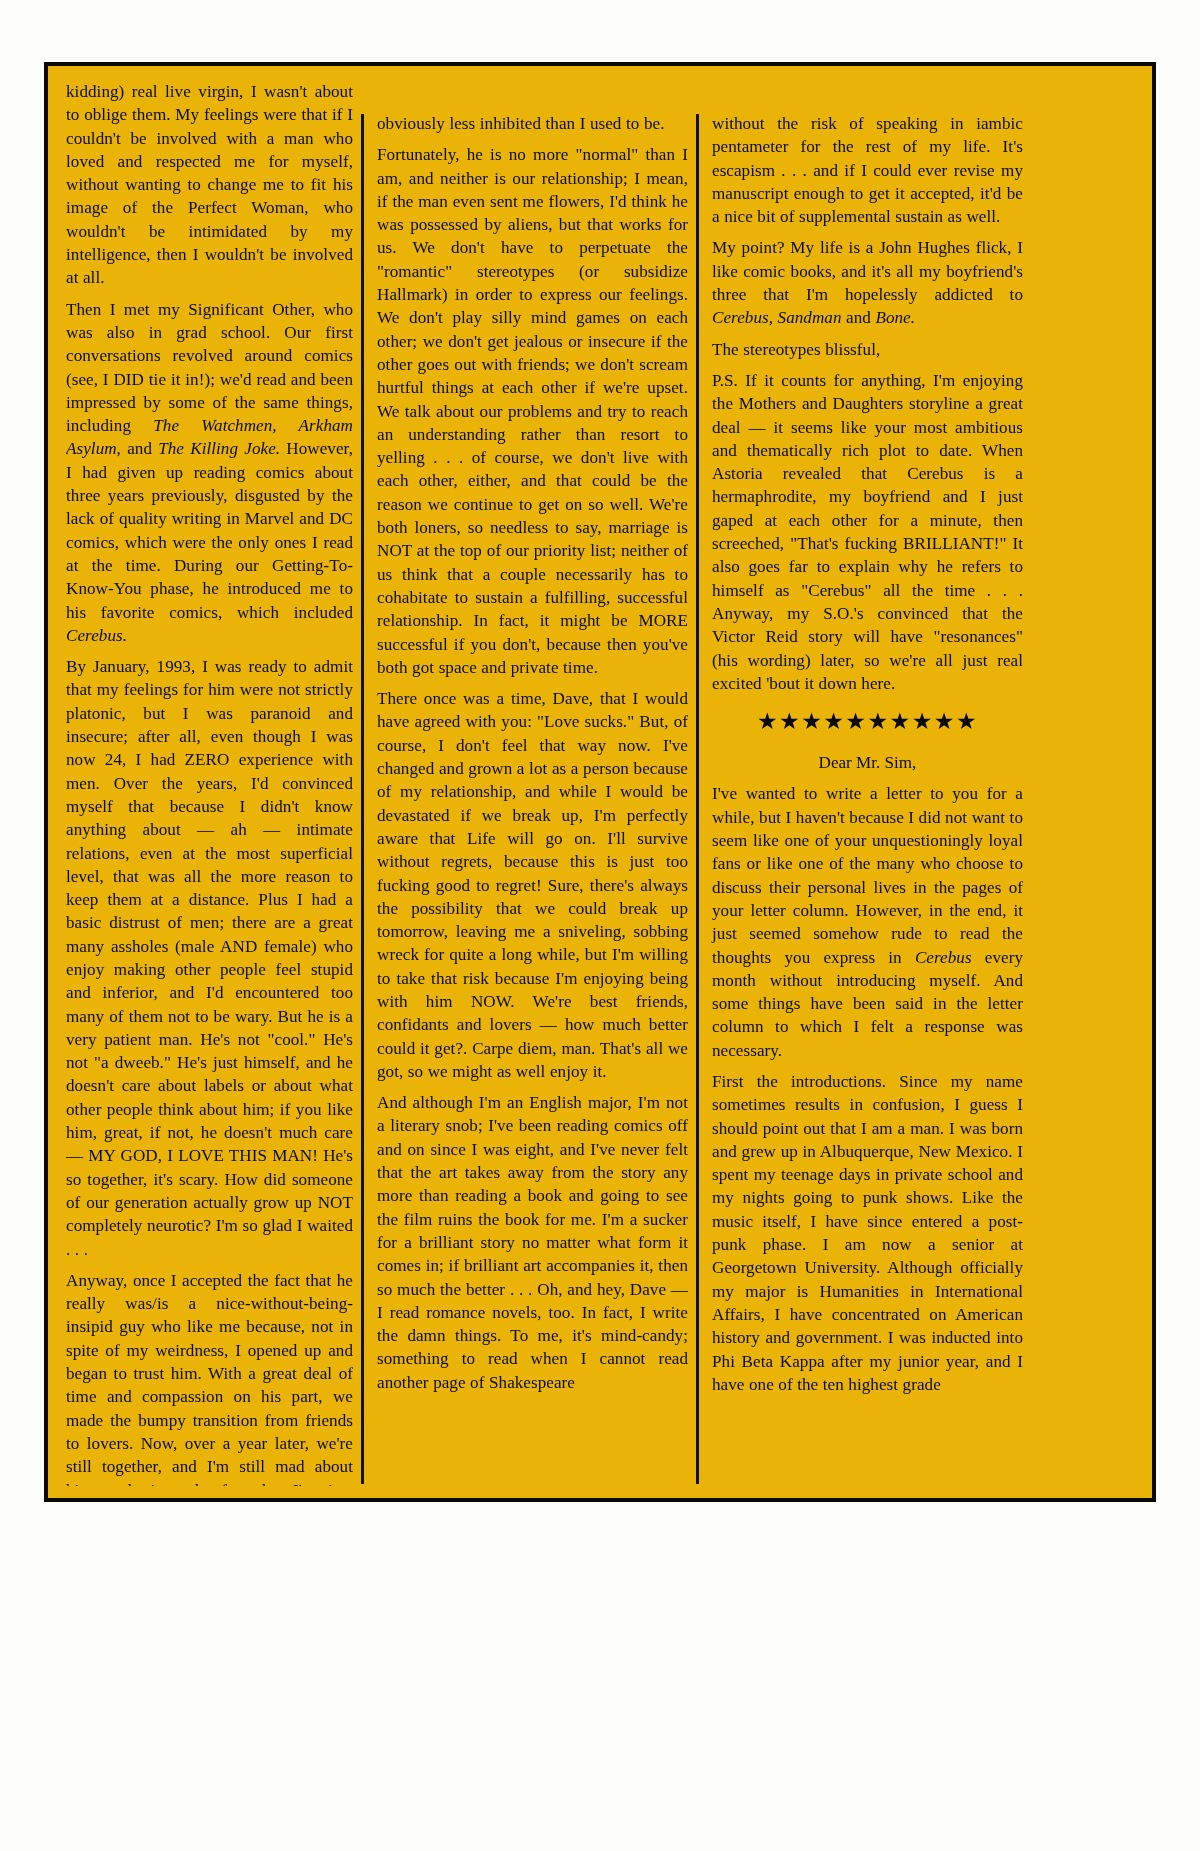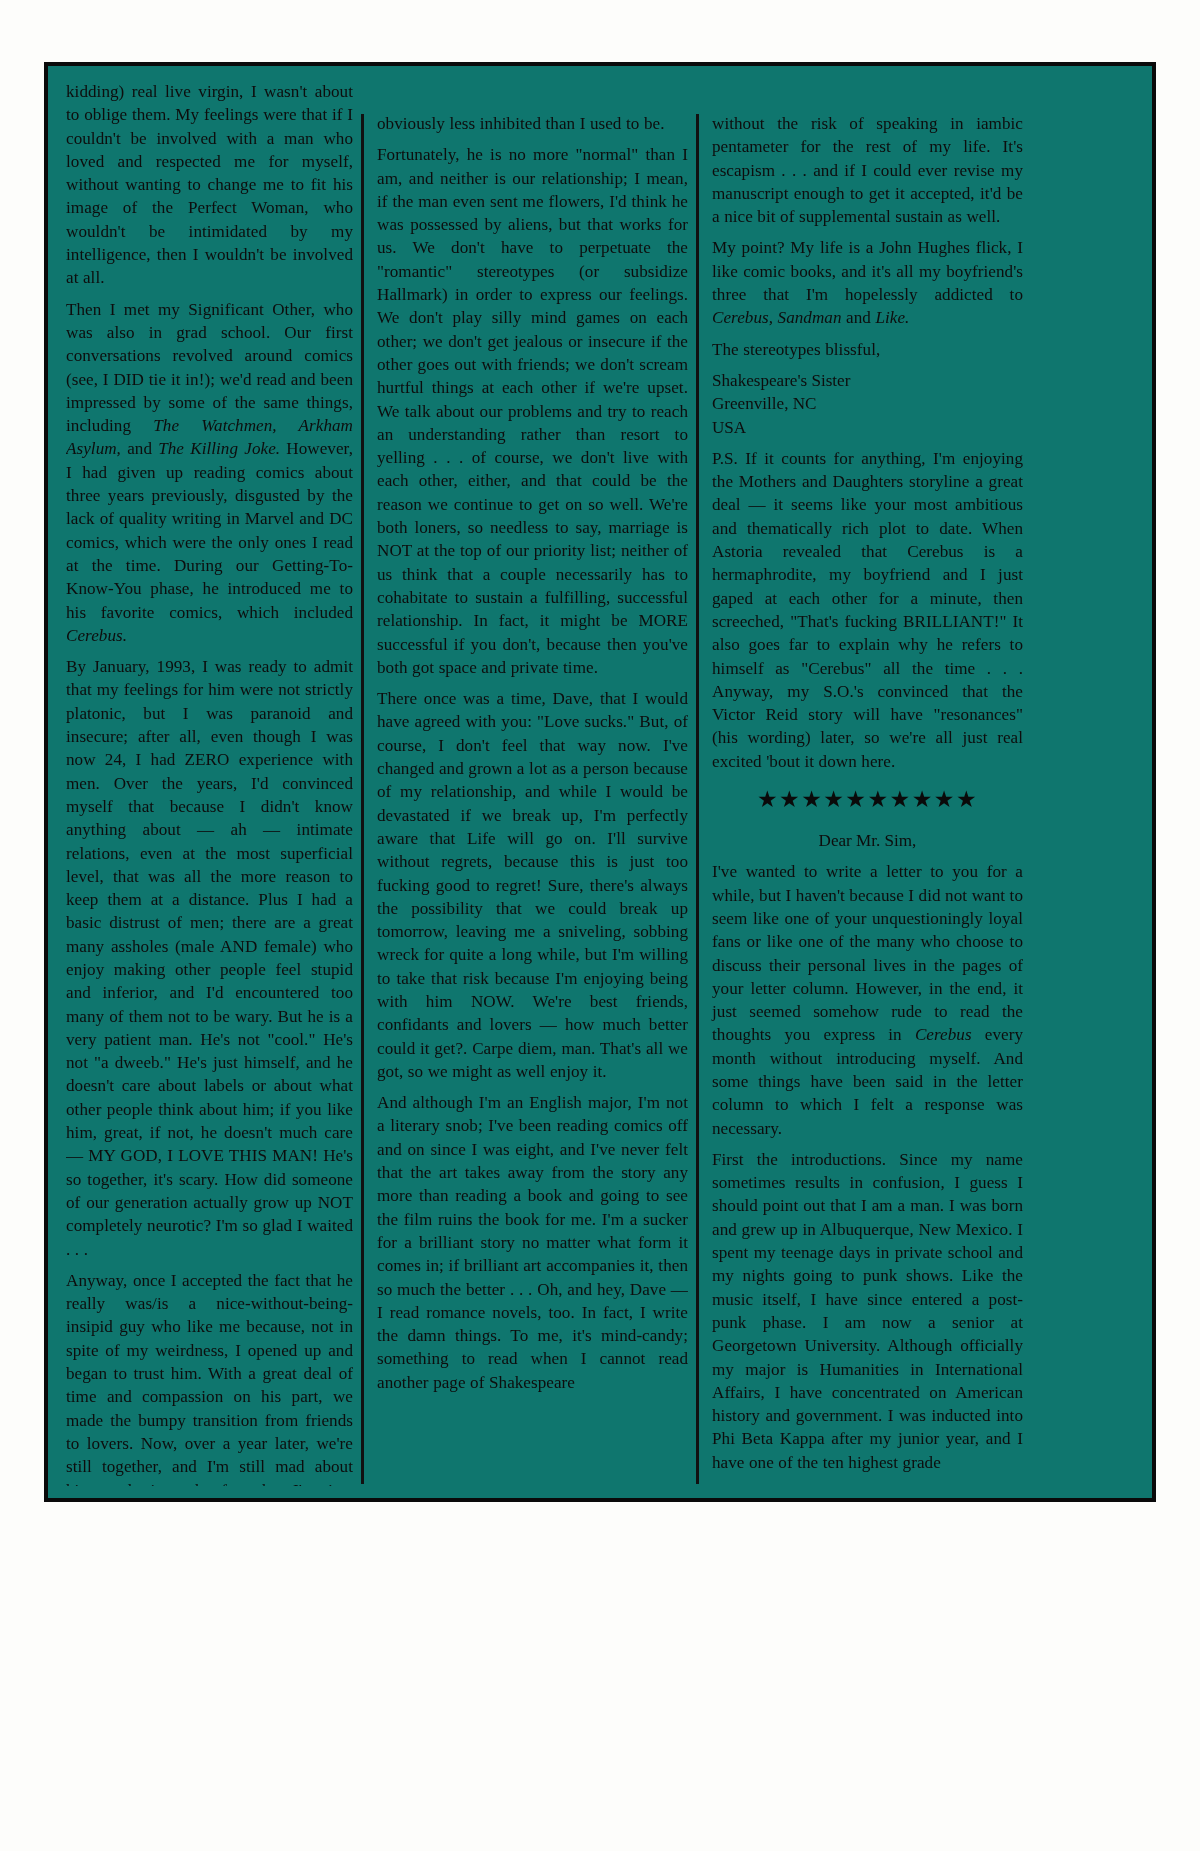--- a/index.html
+++ b/index.html
@@ -24,21 +24,21 @@
   }
 
   .page-frame {
     position: absolute;
     left: 44px;
     top: 62px;
     width: 1112px;
     height: 1440px;
     border: 4px solid #0a0a0a;
     box-sizing: border-box;
-    background: #0f766e;
+    background: #eab308;
   }
 
   .columns {
     position: absolute;
     left: 18px;
     top: 14px;
     right: 18px;
     bottom: 12px;
     display: flex;
     flex-direction: row;
@@ -134,29 +134,24 @@
       <p class="para">Fortunately, he is no more "normal" than I am, and neither is our relationship; I mean, if the man even sent me flowers, I'd think he was possessed by aliens, but that works for us. We don't have to perpetuate the "romantic" stereotypes (or subsidize Hallmark) in order to express our feelings. We don't play silly mind games on each other; we don't get jealous or insecure if the other goes out with friends; we don't scream hurtful things at each other if we're upset. We talk about our problems and try to reach an understanding rather than resort to yelling . . . of course, we don't live with each other, either, and that could be the reason we continue to get on so well. We're both loners, so needless to say, marriage is NOT at the top of our priority list; neither of us think that a couple necessarily has to cohabitate to sustain a fulfilling, successful relationship. In fact, it might be MORE successful if you don't, because then you've both got space and private time.</p>
       <p class="para">There once was a time, Dave, that I would have agreed with you: "Love sucks." But, of course, I don't feel that way now. I've changed and grown a lot as a person because of my relationship, and while I would be devastated if we break up, I'm perfectly aware that Life will go on. I'll survive without regrets, because this is just too fucking good to regret! Sure, there's always the possibility that we could break up tomorrow, leaving me a sniveling, sobbing wreck for quite a long while, but I'm willing to take that risk because I'm enjoying being with him NOW. We're best friends, confidants and lovers — how much better could it get?. Carpe diem, man. That's all we got, so we might as well enjoy it.</p>
       <p class="para">And although I'm an English major, I'm not a literary snob; I've been reading comics off and on since I was eight, and I've never felt that the art takes away from the story any more than reading a book and going to see the film ruins the book for me. I'm a sucker for a brilliant story no matter what form it comes in; if brilliant art accompanies it, then so much the better . . . Oh, and hey, Dave — I read romance novels, too. In fact, I write the damn things. To me, it's mind-candy; something to read when I cannot read another page of Shakespeare</p>
     </div>
 
     <div class="col right">
       <div class="col-rule"></div>
 
       <p class="para">without the risk of speaking in iambic pentameter for the rest of my life. It's escapism . . . and if I could ever revise my manuscript enough to get it accepted, it'd be a nice bit of supplemental sustain as well.</p>
 
-      <p class="para"><span>My point? My life is a John Hughes flick, I like comic books, and it's all my boyfriend's three that I'm hopelessly addicted to </span><i>Cerebus, Sandman</i><span> and </span><i>Like.</i></p>
+      <p class="para"><span>My point? My life is a John Hughes flick, I like comic books, and it's all my boyfriend's three that I'm hopelessly addicted to </span><i>Cerebus, Sandman</i><span> and </span><i>Bone.</i></p>
 
       <p class="para">The stereotypes blissful,</p>
 
-      <div class="sig-block">
-        <p class="sig-line">Shakespeare's Sister</p>
-        <p class="sig-line">Greenville, NC</p>
-        <p class="sig-line">USA</p>
-      </div>
 
       <p class="para">P.S. If it counts for anything, I'm enjoying the Mothers and Daughters storyline a great deal — it seems like your most ambitious and thematically rich plot to date. When Astoria revealed that Cerebus is a hermaphrodite, my boyfriend and I just gaped at each other for a minute, then screeched, "That's fucking BRILLIANT!" It also goes far to explain why he refers to himself as "Cerebus" all the time . . . Anyway, my S.O.'s convinced that the Victor Reid story will have "resonances" (his wording) later, so we're all just real excited 'bout it down here.</p>
 
       <div class="star-divider">★★★★★★★★★★</div>
 
       <p class="salutation">Dear Mr. Sim,</p>
 
       <p class="para"><span>I've wanted to write a letter to you for a while, but I haven't because I did not want to seem like one of your unquestioningly loyal fans or like one of the many who choose to discuss their personal lives in the pages of your letter column. However, in the end, it just seemed somehow rude to read the thoughts you express in </span><i>Cerebus</i><span> every month without introducing myself. And some things have been said in the letter column to which I felt a response was necessary.</span></p>
 
       <p class="para squeeze">First the introductions. Since my name sometimes results in confusion, I guess I should point out that I am a man. I was born and grew up in Albuquerque, New Mexico. I spent my teenage days in private school and my nights going to punk shows. Like the music itself, I have since entered a post-punk phase. I am now a senior at Georgetown University. Although officially my major is Humanities in International Affairs, I have concentrated on American history and government. I was inducted into Phi Beta Kappa after my junior year, and I have one of the ten highest grade</p>

